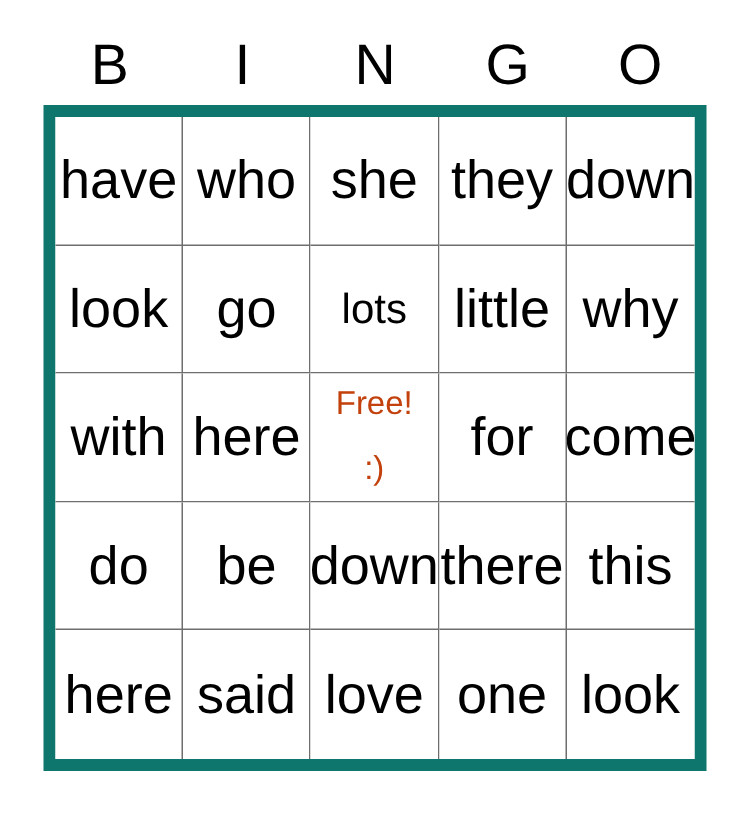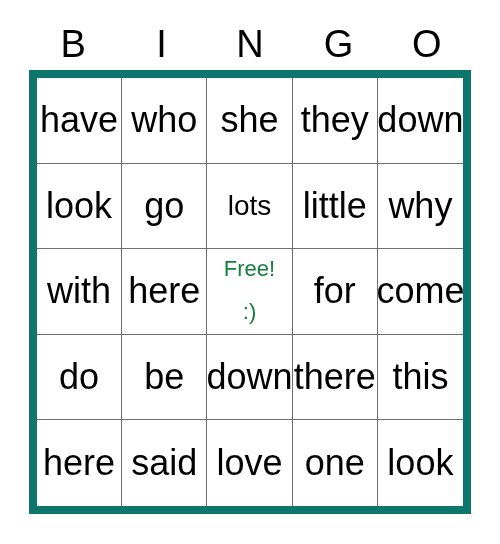--- a/index.html
+++ b/index.html
@@ -82,21 +82,21 @@
   
   .free-cell {
     flex-direction: column;
     justify-content: space-between;
     padding: 9px 0 11px 0;
   }
   .free-line {
     font-size: 22px;
     line-height: 1;
     white-space: nowrap;
-    color: #15803d;
+    color: #c2410c;
     width: 100%;
     text-align: center;
   }
 </style>
 </head>
 <body>
 
 <div class="card">
 
   <div class="header-row">

